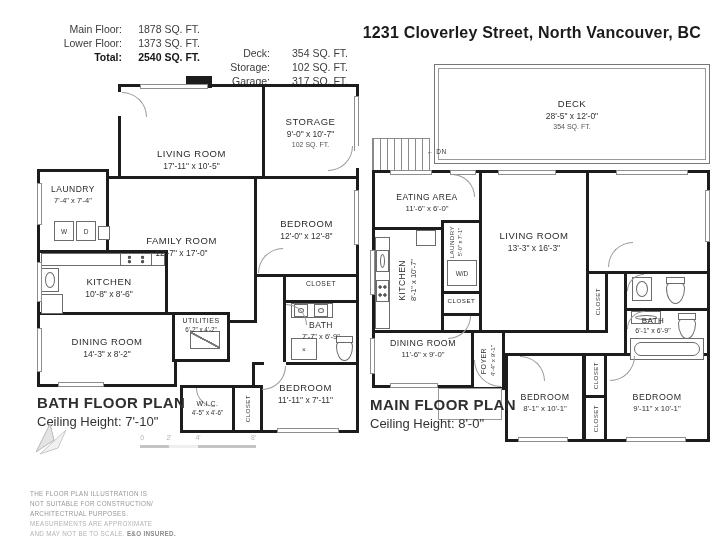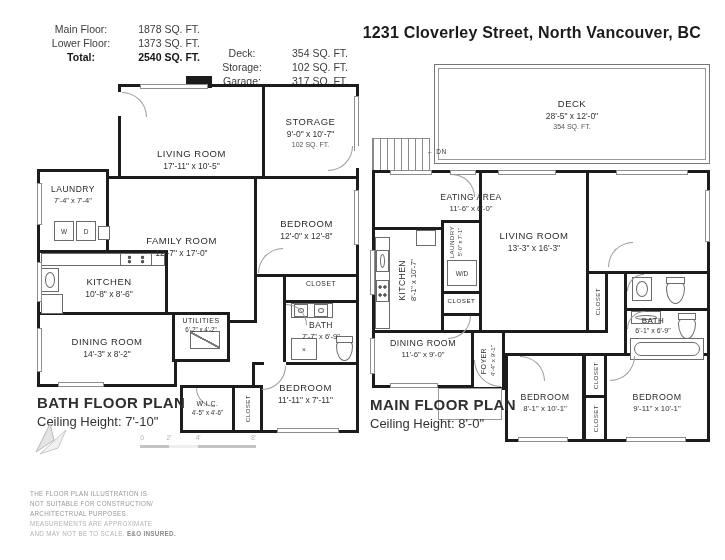--- a/index.html
+++ b/index.html
@@ -1,21 +1,21 @@
 <!DOCTYPE html>
 <html><head>
 <meta charset="utf-8">
 <style>
   html,body{margin:0;padding:0;background:#fff;}
   #canvas{position:relative;width:725px;height:560px;background:#fff;overflow:hidden;
           font-family:"Liberation Sans",sans-serif;color:#2e2e2e;}
   
   .stats{position:absolute;font-size:10.5px;line-height:14px;color:#3c3c3c;}
   .stats .row{display:flex;}
-  .stats .lab{width:82px;text-align:center;}
+  .stats .lab{width:82px;text-align:right;}
   .stats .val{width:78px;text-align:right;}
   .stats .tot{font-weight:700;color:#161616;}
   #title{position:absolute;right:24px;top:24px;font-size:16px;font-weight:700;color:#1b1b1b;letter-spacing:.2px;}
   
   .room{position:absolute;border:3px solid #1c1c1c;box-sizing:border-box;background:#fff;z-index:1;}
   .thin{position:absolute;border:1px solid #9a9a9a;box-sizing:border-box;background:#fff;z-index:1;}
   .blk{position:absolute;background:#1c1c1c;z-index:2;}
   .win{position:absolute;background:#fff;border:1px solid #8d8d8d;box-sizing:border-box;z-index:3;}
   .gap{position:absolute;background:#fff;z-index:3;}
   .arc{position:absolute;box-sizing:border-box;z-index:3;}
@@ -273,21 +273,21 @@
   <div class="toilet" style="left:666px;top:281px;width:17px;height:21px;"></div>
   <div class="fx sink" style="left:631px;top:311px;width:30px;height:13px;"></div>
   <div class="toilet" style="left:678px;top:317px;width:16px;height:20px;"></div>
   <div class="fx tub" style="left:630px;top:338px;width:74px;height:22px;"></div>
 
   <div class="lbl" style="left:472px;top:98px;width:200px;">
     <div class="rn">DECK</div>
     <div class="rd">28'-5" x 12'-0"</div>
     <div class="ra">354 SQ. FT.</div>
   </div>
-  <div class="lbl" style="left:372px;top:192px;width:110px;margin-left:44px;">
+  <div class="lbl" style="left:372px;top:192px;width:110px;">
     <div class="rn" style="font-size:8.5px">EATING AREA</div>
     <div class="rd" style="font-size:7.8px">11'-6" x 6'-0"</div>
   </div>
   <div class="vlbl" style="left:392px;top:238px;width:30px;height:84px;">
     <span class="vt vn">KITCHEN</span>
     <span class="vt vd">8'-1" x 10'-7"</span>
   </div>
   <div class="vlbl" style="left:443px;top:224px;width:24px;height:36px;">
     <span class="vt vsm">LAUNDRY</span>
     <span class="vt" style="font-size:5.6px;color:#444">5'-0" x 7'-1"</span>

